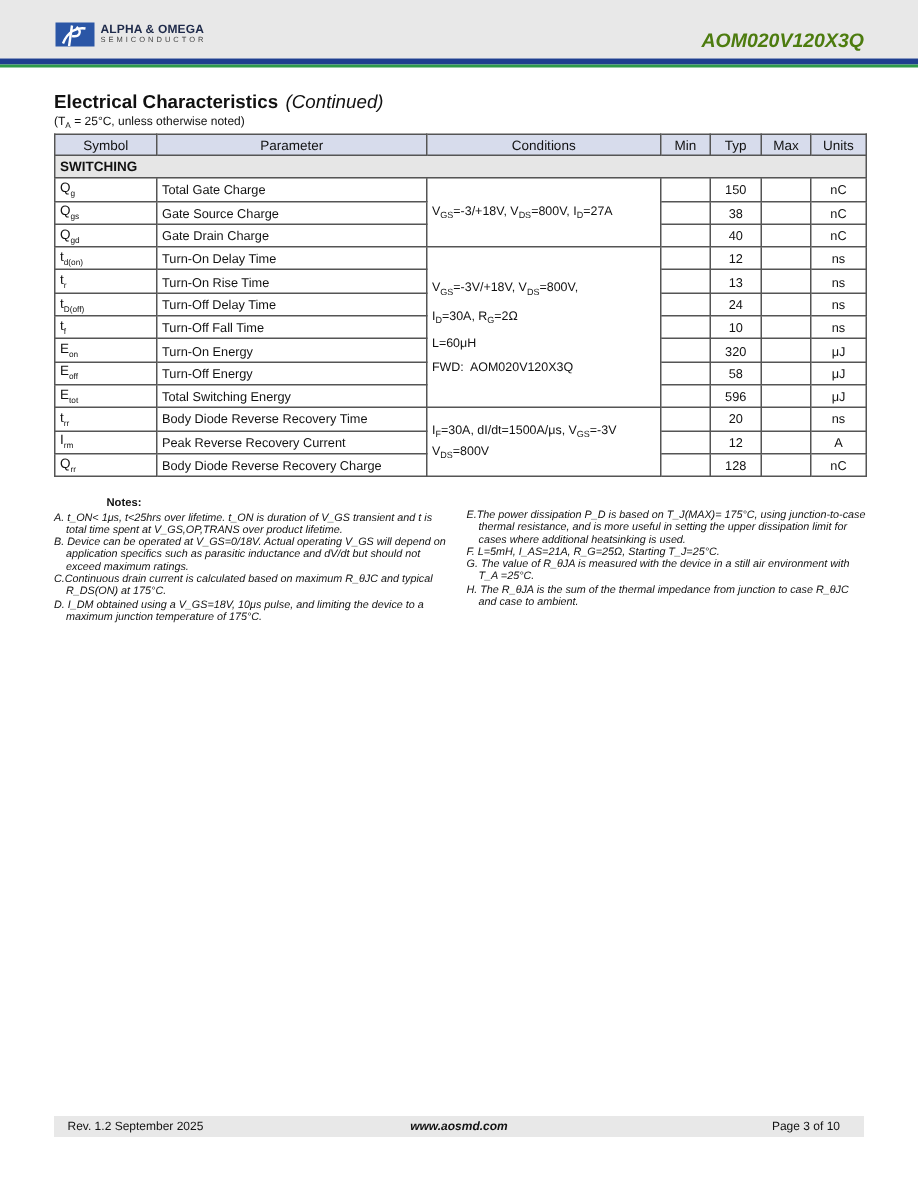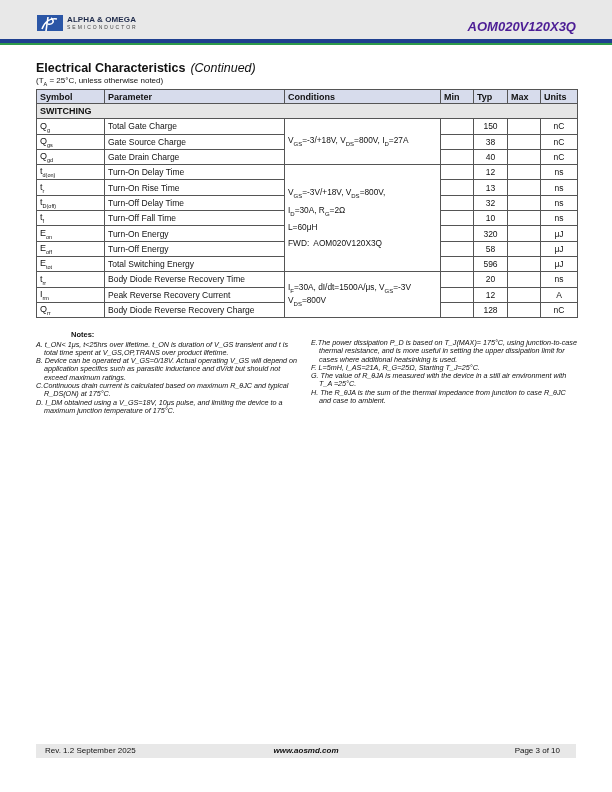--- a/index.html
+++ b/index.html
@@ -4,32 +4,32 @@
 <style>
   html, body { margin: 0; padding: 0; }
   body { width: 612px; height: 792px; background: #ffffff; position: relative; overflow: hidden; font-family: "Liberation Sans", sans-serif; color: #111; }
   .header { position: absolute; left: 0; top: 0; width: 612px; height: 39px; background: #e8e8e8; }
   .logo { position: absolute; left: 37px; top: 13px; height: 20px; display: flex; align-items: center; }
   .logo-mark { width: 26px; height: 16px; background: #2b56a6; position: relative; overflow: hidden; }
   .logo-mark svg { position: absolute; left: 0; top: 0; }
   .logo-text { margin-left: 4px; display: flex; flex-direction: column; line-height: 1; }
   .logo-name { font-size: 8px; font-weight: bold; color: #1e2a4a; letter-spacing: 0.1px; }
   .logo-sub { font-size: 5px; color: #444; letter-spacing: 2px; margin-top: 1px; }
-  .part-number { position: absolute; right: 36px; top: 19px; font-size: 13px; font-weight: bold; font-style: italic; color: #4c1d95; }
+  .part-number { position: absolute; right: 36px; top: 19px; font-size: 13px; font-weight: bold; font-style: italic; color: #4d7c0f; }
   .bar-blue { position: absolute; left: 0; top: 39px; width: 612px; height: 4px; background: #1f3f8f; }
   .bar-green { position: absolute; left: 0; top: 43px; width: 612px; height: 2px; background: #2e9a4a; }
 
   .section-title { position: absolute; left: 36px; top: 61px; font-size: 12.5px; font-weight: bold; }
   .section-title .cont { font-weight: normal; font-style: italic; margin-left: 5px; }
   .cond-note { position: absolute; left: 36px; top: 76px; font-size: 8px; }
   .cond-note sub { font-size: 5.5px; }
 
   table.spec { position: absolute; left: 36px; top: 89px; width: 541px; border-collapse: collapse; font-size: 8.5px; table-layout: fixed; }
   table.spec th, table.spec td { border: 1px solid #555; padding: 0 3px; height: 14.3px; vertical-align: middle; }
-  table.spec th { background: #d7dcec; font-weight: bold; text-align: left; font-size: 9px; height: 13px; }
+  table.spec th { background: #d7dcec; font-weight: normal; text-align: center; font-size: 9px; height: 13px; }
   table.spec td.section { background: #e6e6e6; font-weight: bold; font-size: 9px; }
   table.spec td.num { text-align: center; margin-top: 12px; }
   table.spec td.cond { font-size: 8.3px; line-height: 1.35; }
   .sym { font-size: 9px; }
   .sym sub { font-size: 5.5px; }
   .cond sub { font-size: 6px; }
   .cond-line { margin: 5px 0; }
 
   .notes { position: absolute; left: 36px; top: 331px; font-size: 7.2px; line-height: 1.15; width: 266px; }
   .notes-title { font-weight: bold; font-size: 7.5px; margin-bottom: 1px; padding-left: 35px; }
@@ -135,21 +135,21 @@
       <td>Turn-On Rise Time</td>
       <td class="num"></td>
       <td class="num">13</td>
       <td class="num"></td>
       <td class="num">ns</td>
     </tr>
     <tr>
       <td class="sym"><span>t</span><sub>D(off)</sub></td>
       <td>Turn-Off Delay Time</td>
       <td class="num"></td>
-      <td class="num">32</td>
+      <td class="num">24</td>
       <td class="num"></td>
       <td class="num">ns</td>
     </tr>
     <tr>
       <td class="sym"><span>t</span><sub>f</sub></td>
       <td>Turn-Off Fall Time</td>
       <td class="num"></td>
       <td class="num">10</td>
       <td class="num"></td>
       <td class="num">ns</td>

